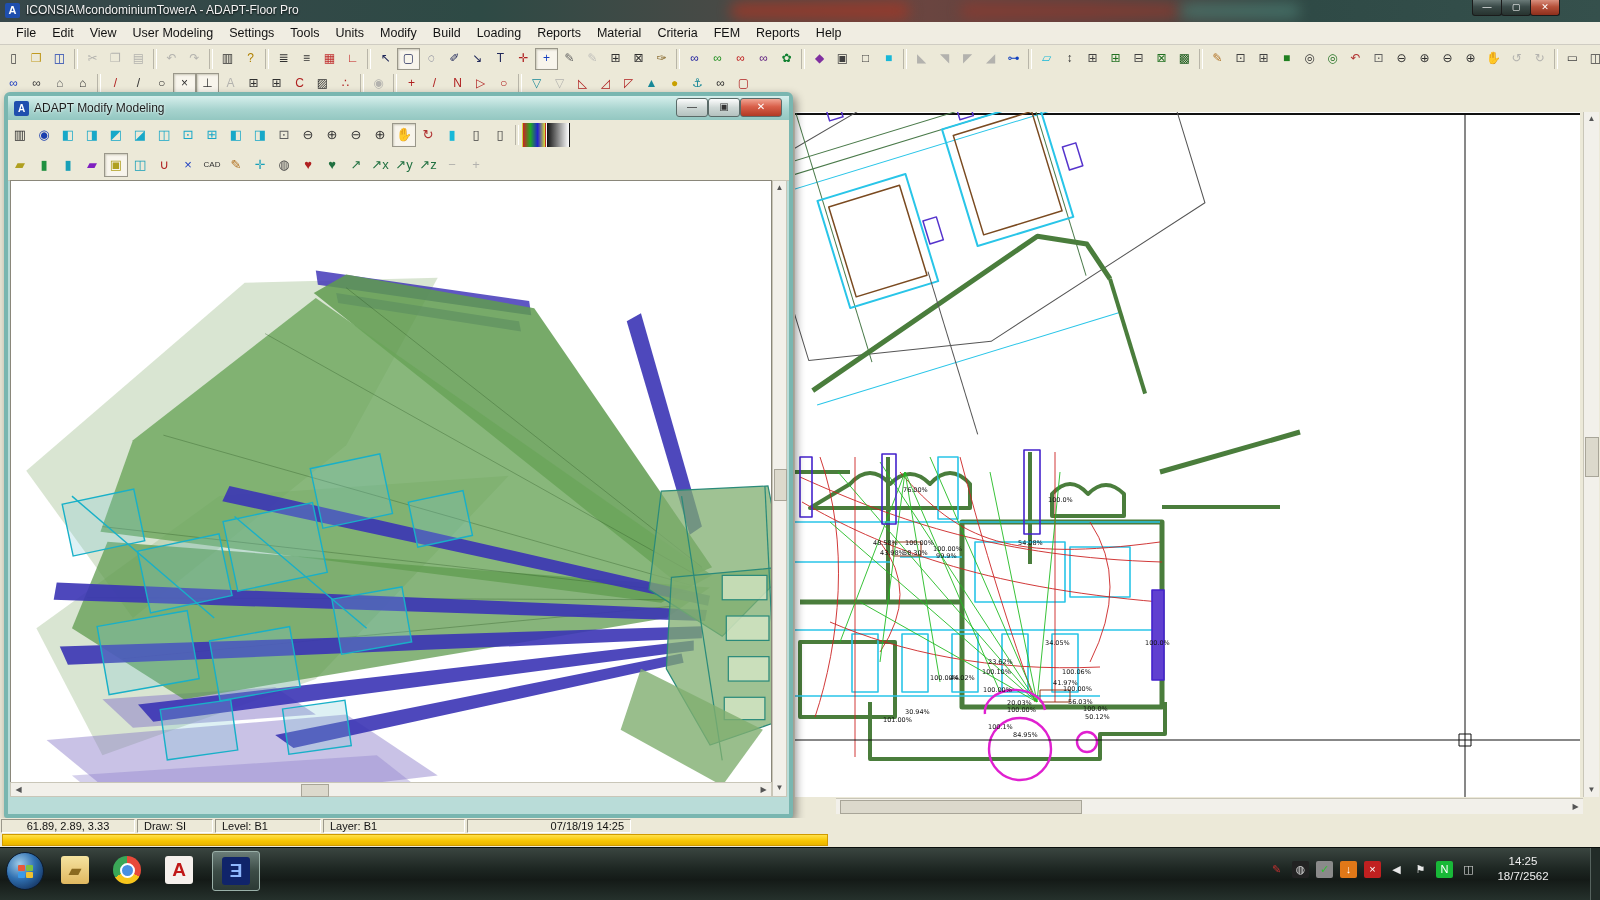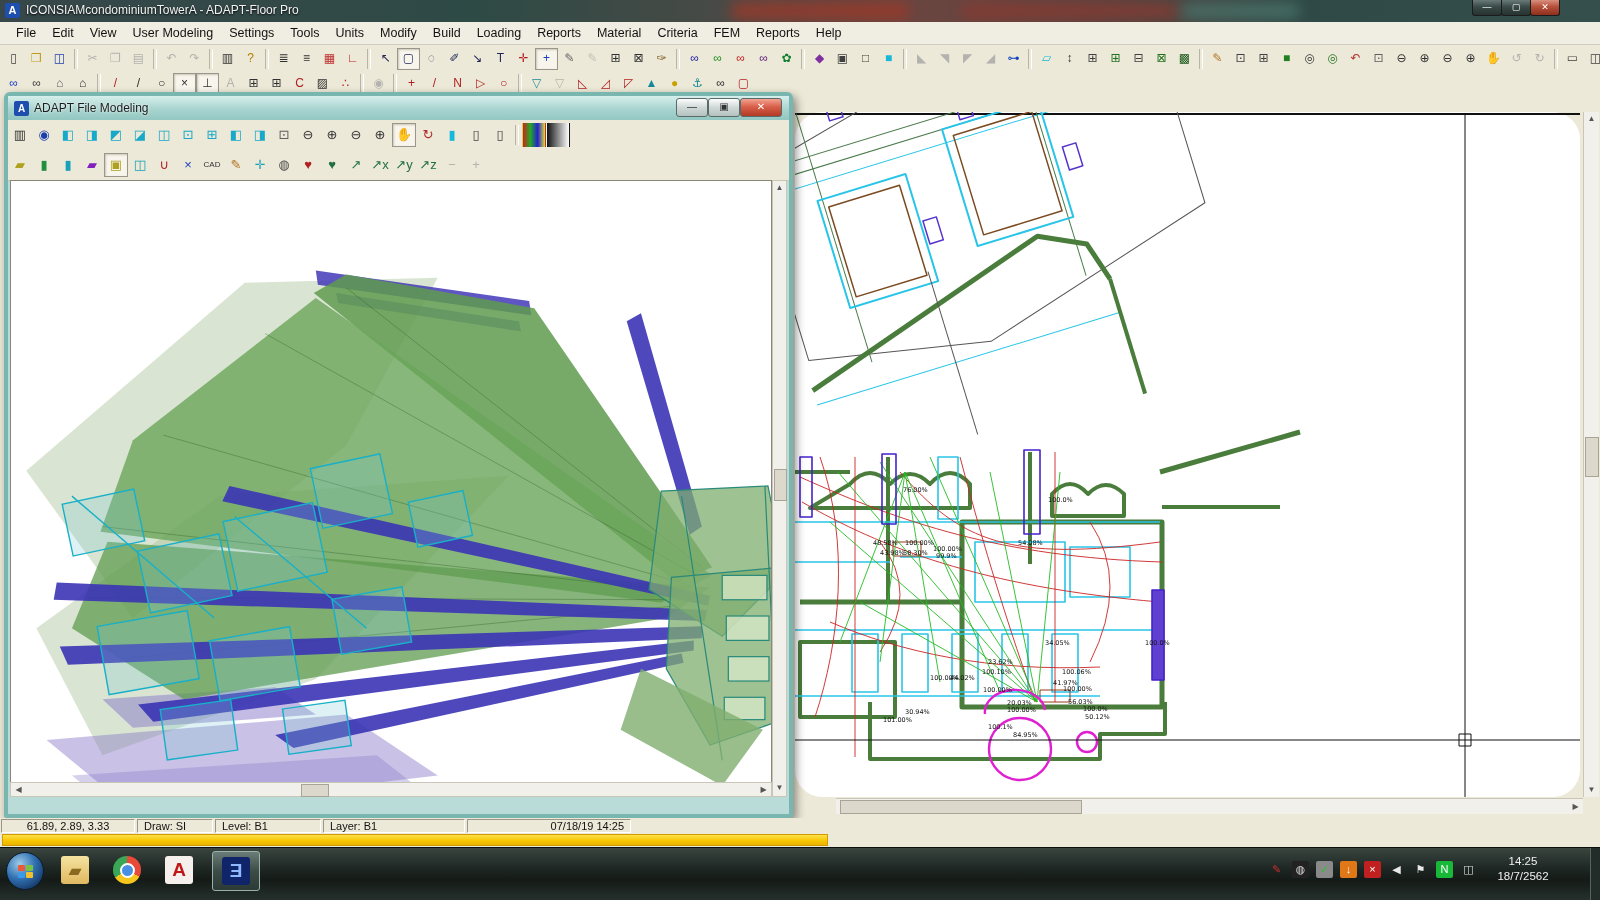--- a/index.html
+++ b/index.html
@@ -27,21 +27,21 @@
   #toolbar2{left:0;top:72px;width:1600px;height:23px;padding-left:2px;}
   #toolbar3{left:0;top:95px;width:1600px;height:17px;background:#ece9d8;display:flex;padding-left:60px;}
   .tbtn{width:22px;height:22px;font-size:13px;line-height:21px;text-align:center;flex:0 0 auto;
     border:1px solid transparent;}
   .tbtn.small{width:21px;height:20px;line-height:19px;font-size:12px;}
   .tbtn.pressed{border:1px solid #9a978a;background:#f8f5ec;box-shadow:inset 1px 1px 2px #c9c6b8;}
   .tsep{width:2px;height:20px;border-left:1px solid #b8b5a8;border-right:1px solid #fff;margin:0 3px;flex:0 0 auto;}
   .sliver{width:14px;height:9px;margin:2px 5px 0 5px;border-radius:2px 2px 0 0;flex:0 0 auto;}
   
   #canvas-area{left:0;top:112px;width:1600px;height:706px;background:#ece9d8;}
-  #plan-wrap{left:795px;top:0px;width:785px;height:685px;background:#ffffff;border-radius:27px;}
+  #plan-wrap{left:795px;top:0px;width:785px;height:685px;background:#ffffff;}
   #main-vscroll{left:1583px;top:0;width:15px;height:685px;background:#f2f0ea;border-left:1px solid #c9c6b8;}
   #main-hscroll{left:836px;top:686px;width:747px;height:15px;background:#f2f0ea;border-top:1px solid #c9c6b8;}
   .scroll-thumb{position:absolute;background:#dcd9cc;border:1px solid #a8a598;}
   .scroll-arrow{position:absolute;font-size:8px;color:#555;text-align:center;width:15px;line-height:14px;}
   
   #statusbar{left:0;top:818px;width:1600px;height:16px;background:#ece9d8;display:flex;font-size:11px;color:#111;}
   .spanel{border:1px solid;border-color:#9a978a #fff #fff #9a978a;margin:1px 1px;padding:0 6px;line-height:13px;
     white-space:nowrap;overflow:hidden;}
   #progress-strip{left:0;top:834px;width:1600px;height:13px;background:#ece9d8;}
   #progress-bar{left:2px;top:0;width:826px;height:12px;background:linear-gradient(#ffe14a,#f7c400 60%,#eab500);
@@ -396,21 +396,21 @@
   </div>
   <div class="abs" id="main-hscroll">
     <div class="scroll-thumb" style="left:4px;top:1px;width:240px;height:12px;"></div>
     <div class="scroll-arrow" style="left:732px;line-height:15px;">▶</div>
   </div>
 </div>
 
 <div class="abs" id="child-win">
   <div class="abs" id="child-title">
     <div id="child-icon">A</div>
-    <div id="child-title-text">ADAPT File Modeling</div>
+    <div id="child-title-text">ADAPT Modify Modeling</div>
   </div>
   <div class="child-cap" style="left:668px;">—</div>
   <div class="child-cap" style="left:700px;">▣</div>
   <div class="child-cap" id="child-close" style="left:732px;">✕</div>
   <div class="abs tbar" id="child-tb1">
       <div class="tbtn" style="color: rgb(48, 48, 48);">▥</div>
       <div class="tbtn" style="color: rgb(28, 63, 174);">◉</div>
       <div class="tbtn" style="color: rgb(24, 168, 200);">◧</div>
       <div class="tbtn" style="color: rgb(24, 168, 200);">◨</div>
       <div class="tbtn" style="color: rgb(24, 168, 200);">◩</div>

